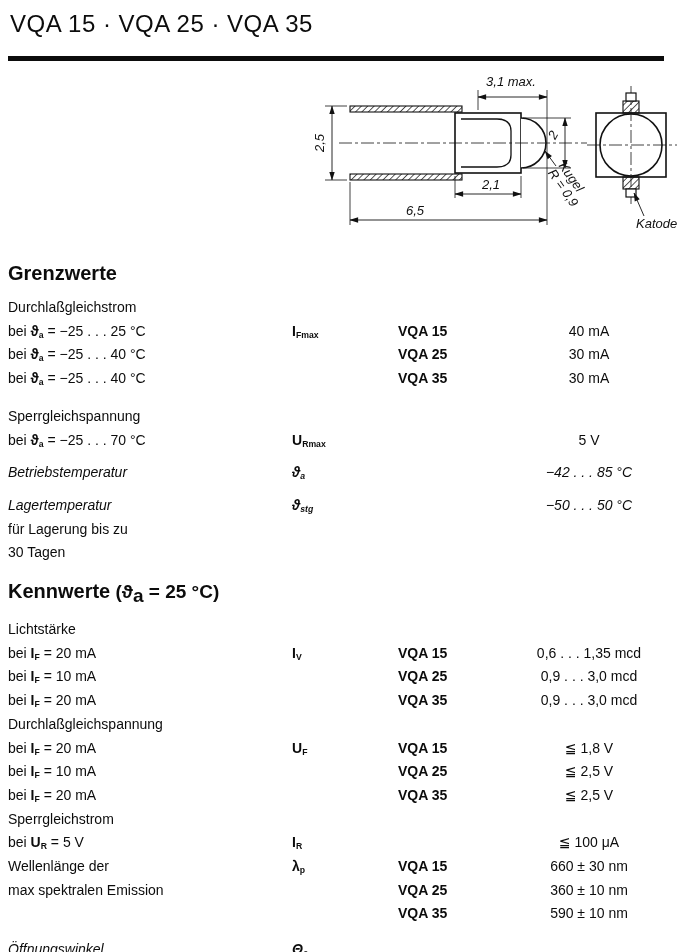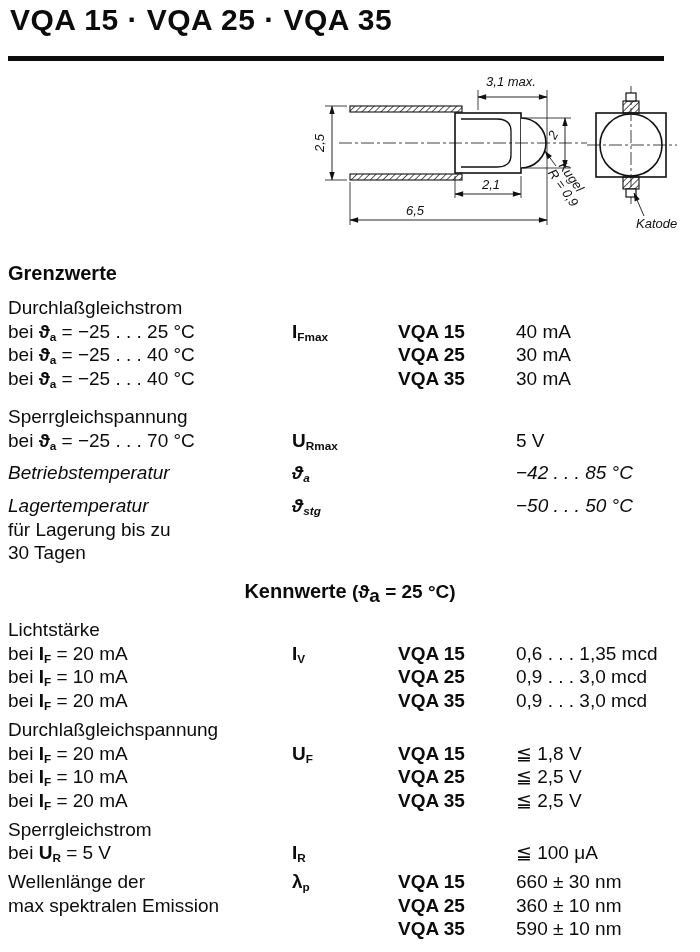--- a/index.html
+++ b/index.html
@@ -2,44 +2,44 @@
 <html><head>
 <meta charset="utf-8">
 <style>
   html,body { margin:0; padding:0; }
   body {
     width:700px; height:952px; background:#ffffff; position:relative;
     font-family:"Liberation Sans", sans-serif; color:#0c0c0c;
     overflow:hidden;
   }
   .title {
-    position:absolute; top:3px; left:10px;
-    font-size:30px; font-weight:700; letter-spacing:0.5px; white-space:nowrap;
+    position:absolute; top:10px; left:10px;
+    font-size:24px; font-weight:400; letter-spacing:0.5px; white-space:nowrap;
   }
   .rule { position:absolute; top:56px; left:8px; width:656px; height:5px; background:#0c0c0c; }
 
   .drawing { position:absolute; left:295px; top:70px; }
 
   #content { position:absolute; top:260px; left:8px; width:684px; }
   .h1 { font-size:20px; font-weight:700; line-height:26px; margin:0 0 10px 0; }
-  .h1.kenn { margin-top:13px; margin-bottom:13px;text-align:center; }
+  .h1.kenn { margin-top:13px; margin-bottom:13px; }
   .hc { font-size:19px; font-weight:700; }
 
   .row {
     display:grid; grid-template-columns:284px 106px 118px 1fr;
-    font-size:19px; line-height:23.7px; white-space:nowrap;
+    font-size:14px; line-height:23.7px; white-space:nowrap;
   }
   .row .lab { overflow:visible; }
   .row .sym { font-weight:700; }
   .row .dev { font-weight:700; }
-  .row .val { text-align:left; padding-right:30px; white-space:nowrap; }
+  .row .val { text-align:center; padding-right:30px; white-space:nowrap; }
   .cs { font-weight:700; }
   sub { font-size:0.62em; vertical-align:-0.22em; line-height:0; }
 
-  .g5  { margin-top:5px; }
+  .g5  { }
   .g6  { margin-top:14px; }
   .g9  { margin-top:9px;font-style:italic; }
   .g12 { margin-top:12px;font-style:italic; }
 
   
   .part  { fill:#ffffff; stroke:#111111; stroke-width:1.6; }
   .part2 { fill:none; stroke:#111111; stroke-width:1.3; }
   .part2r{ fill:#ffffff; stroke:#111111; stroke-width:1.2; }
   .hatch { fill:url(#hp); stroke:#111111; stroke-width:1.1; }
   .cl    { stroke:#111111; stroke-width:0.8; stroke-dasharray:13 3 3 3; fill:none; }

